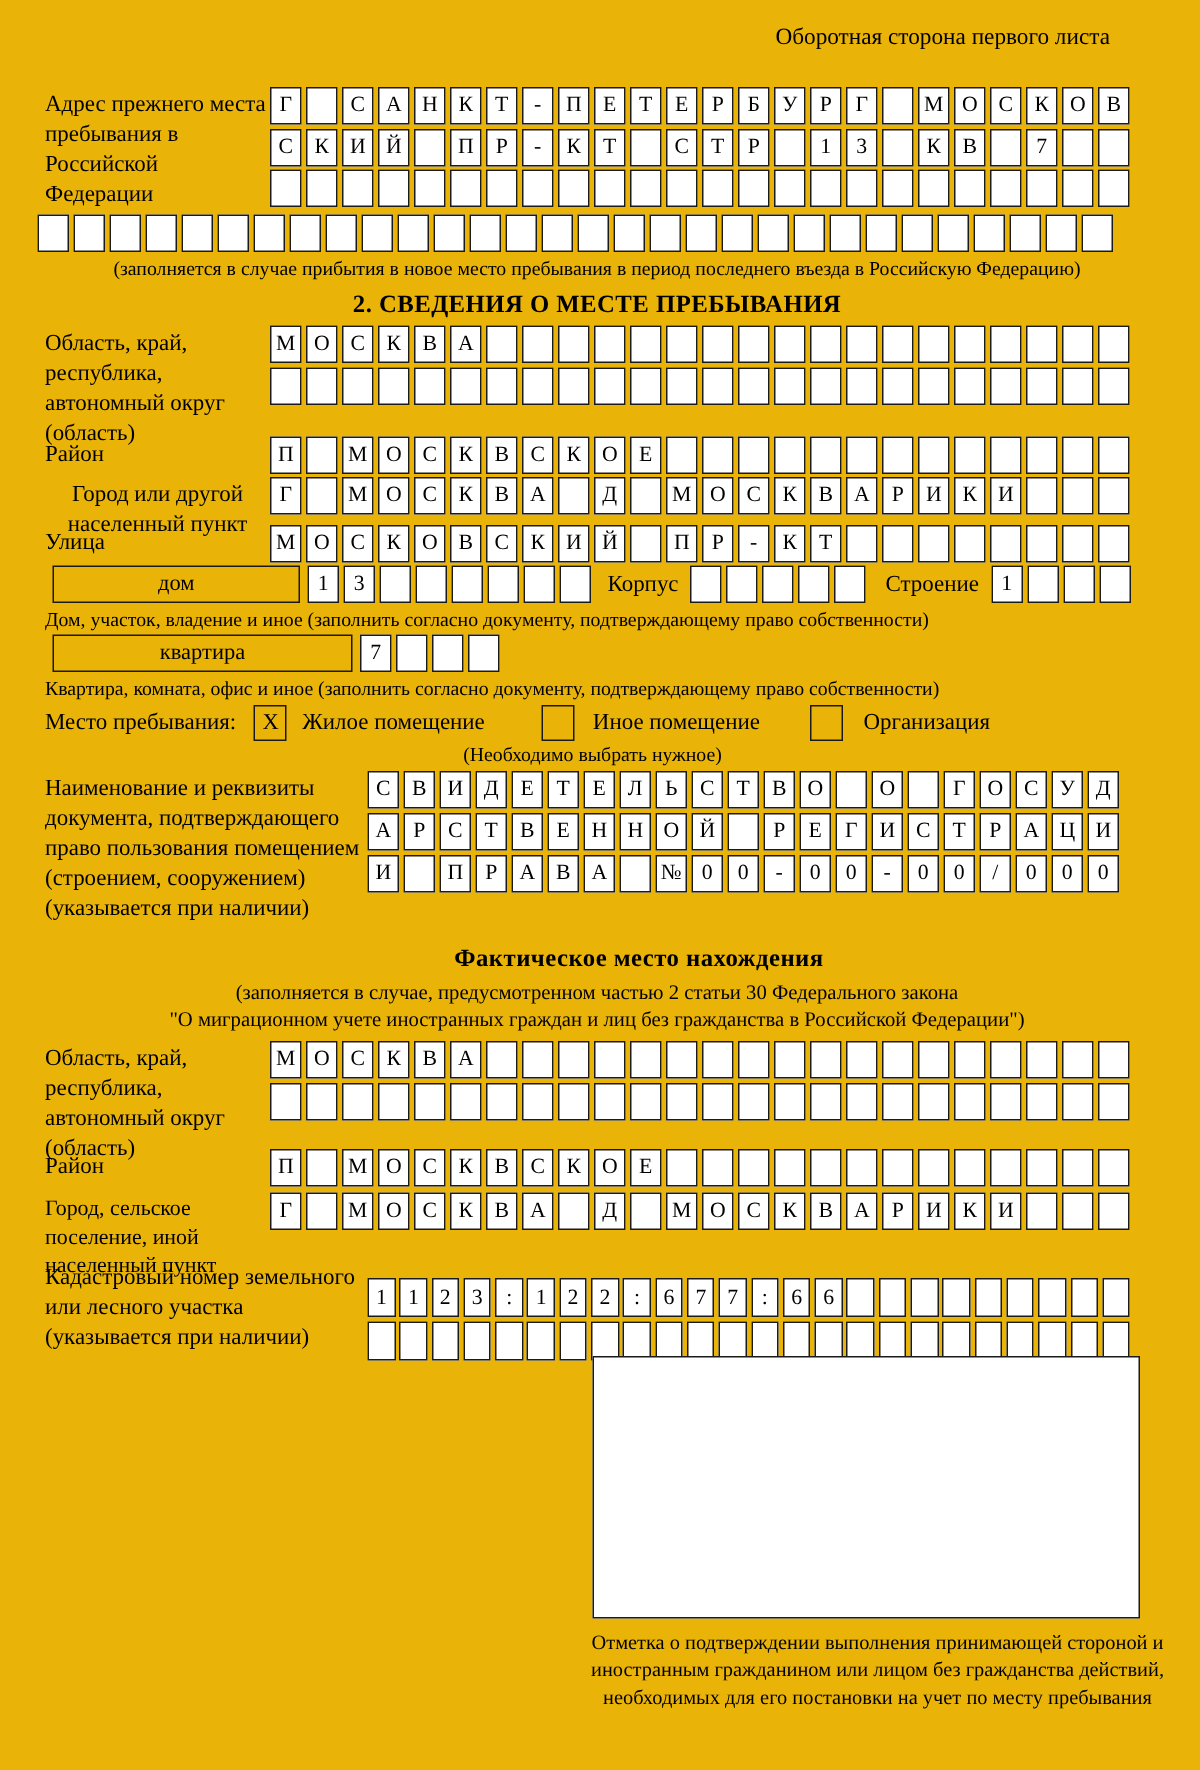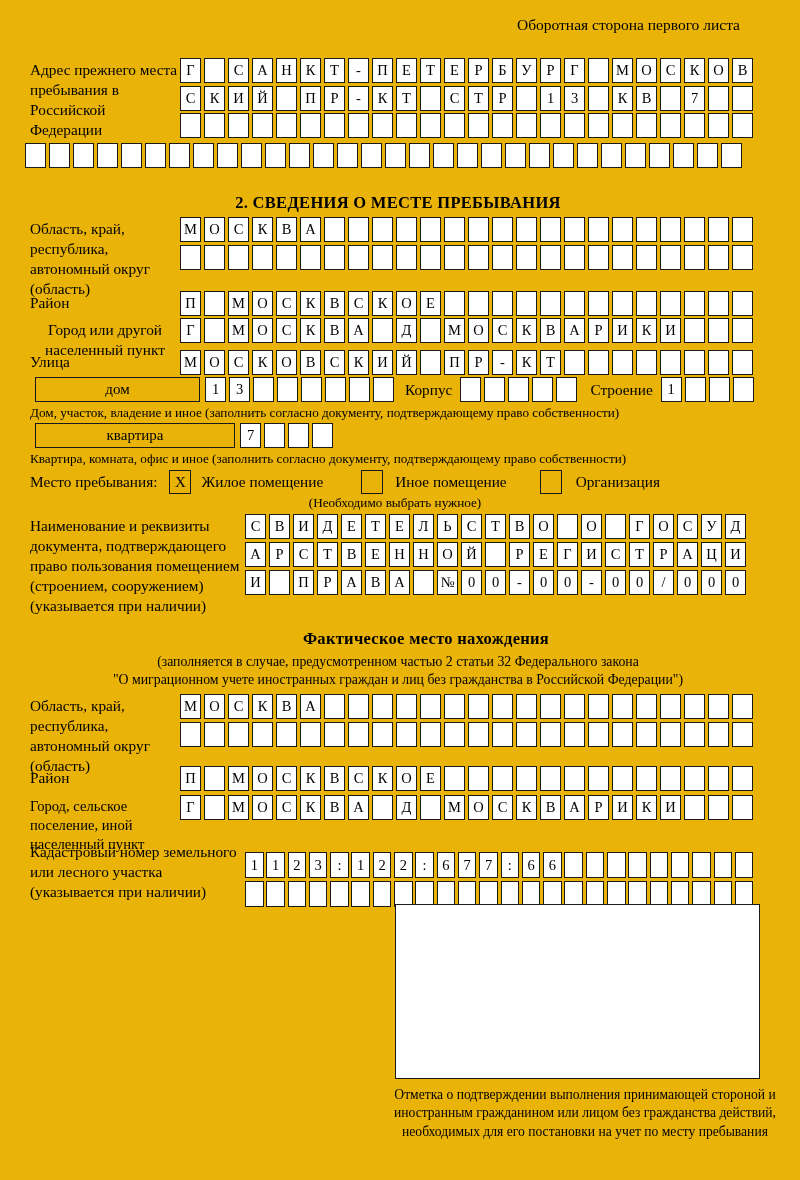--- a/index.html
+++ b/index.html
@@ -161,20 +161,21 @@
       <span class="cell"></span>
       <span class="cell"></span>
       <span class="cell"></span>
       <span class="cell"></span>
       <span class="cell"></span>
       <span class="cell"></span>
       <span class="cell"></span>
       <span class="cell"></span>
       <span class="cell"></span>
     </div>
+  <div class="abs caption center" style="top:171px;">(заполняется в случае прибытия в новое место пребывания в период последнего въезда в Российскую Федерацию)</div>
 
   <div class="abs sec-title center" style="top:193px;">2. СВЕДЕНИЯ О МЕСТЕ ПРЕБЫВАНИЯ</div>
 
   <div class="abs block" style="top:217px;left:30px;width:740px;">
     <div class="label-col">Область, край, республика, автономный округ (область)</div>
     <div class="boxes-col">
       <div class="cellrow">
           <span class="cell">М</span>
           <span class="cell">О</span>
           <span class="cell">С</span>
@@ -446,21 +447,21 @@
           <span class="cell">0</span>
           <span class="cell">/</span>
           <span class="cell">0</span>
           <span class="cell">0</span>
           <span class="cell">0</span>
         </div>
     </div>
   </div>
 
   <div class="abs sec-title center" style="top:629px;padding-left:28px;">Фактическое место нахождения</div>
-  <div class="abs sub-note center" style="top:654px;">(заполняется в случае, предусмотренном частью 2 статьи 32 Федерального закона</div>
+  <div class="abs sub-note center" style="top:654px;">(заполняется в случае, предусмотренном частью 2 статьи 30 Федерального закона</div>
   <div class="abs sub-note center" style="top:672px;">"О миграционном учете иностранных граждан и лиц без гражданства в Российской Федерации")</div>
 
   <div class="abs block" style="top:694px;left:30px;width:740px;">
     <div class="label-col">Область, край, республика, автономный округ (область)</div>
     <div class="boxes-col">
       <div class="cellrow">
           <span class="cell">М</span>
           <span class="cell">О</span>
           <span class="cell">С</span>
           <span class="cell">К</span>

